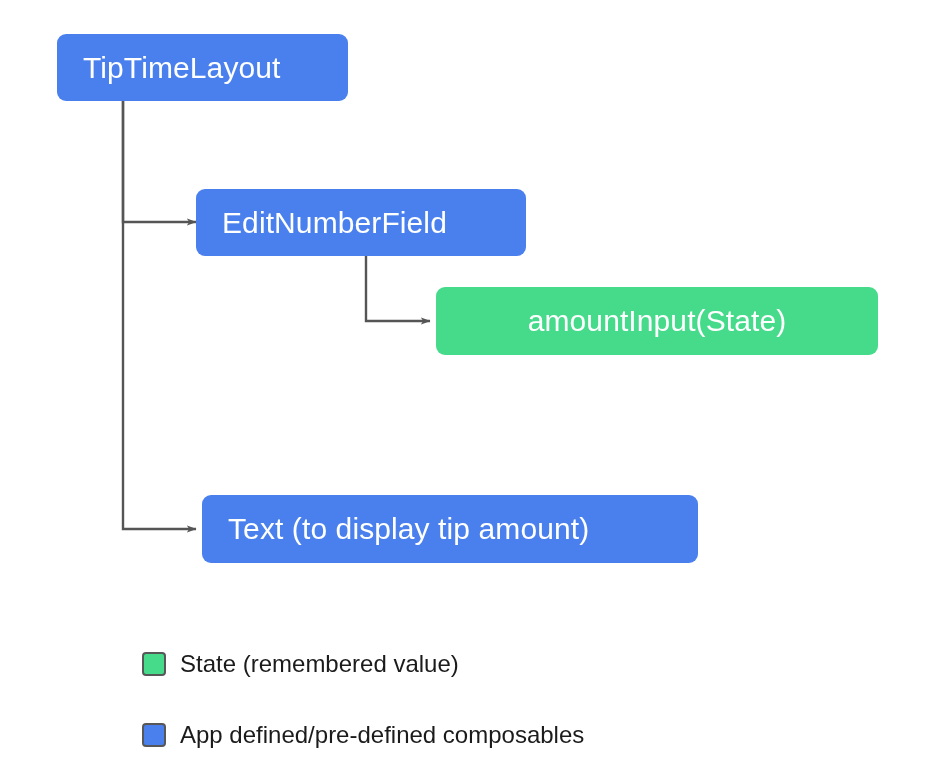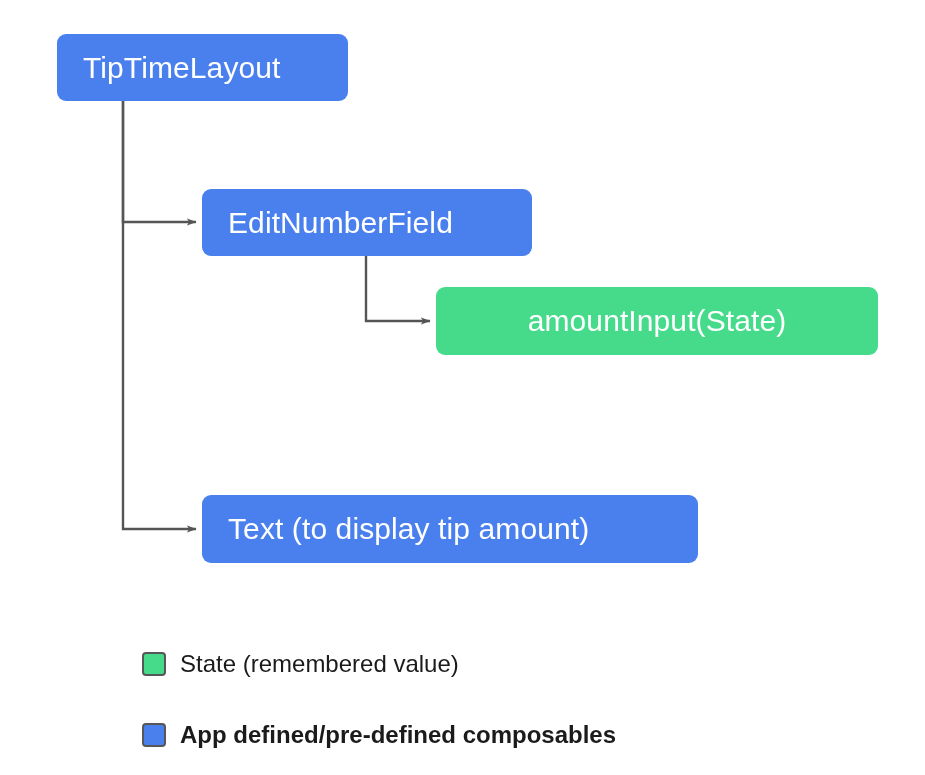--- a/index.html
+++ b/index.html
@@ -56,21 +56,21 @@
   }
 
   .node-composable { background: #4a80ee; }
   .node-state      { background: #45db8b; }
 
   
   #node-tiptimelayout {
     left: 57px;  top: 34px;  width: 291px; height: 67px;
   }
   #node-editnumberfield {
-    left: 202px; top: 189px; width: 330px; height: 67px;
+    left: 196px; top: 189px; width: 330px; height: 67px;
   }
   #node-amountinput {
     left: 436px; top: 287px; width: 442px; height: 68px;
   }
   #node-text {
     left: 202px; top: 495px; width: 496px; height: 68px;
   }
 
   
   #legend {
@@ -78,21 +78,21 @@
     left: 142px;
     top: 652px;
     width: 600px;
   }
   .legend-row {
     display: flex;
     align-items: center;
     height: 24px;
     margin-bottom: 47px;
   }
-  .legend-row:last-child { margin-bottom: 0; font-weight: bold; }
+  .legend-row:last-child { margin-bottom: 0; }
 
   .legend-swatch {
     width: 24px;
     height: 24px;
     box-sizing: border-box;
     border: 2px solid #575757;
     border-radius: 4px;
     flex: 0 0 auto;
   }
   .legend-swatch.state-swatch      { background: #45db8b; }

